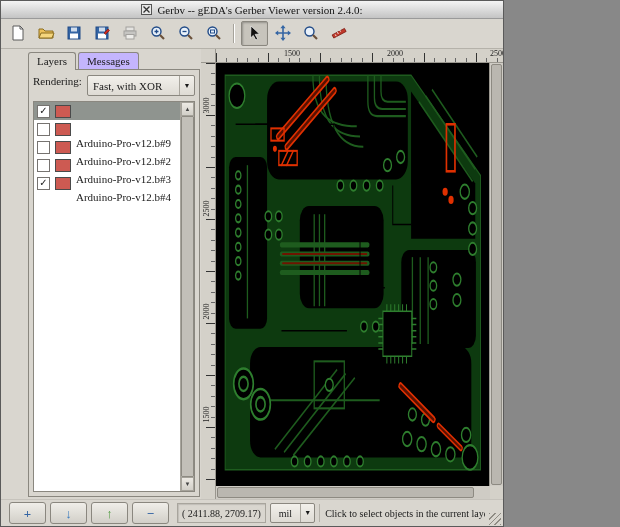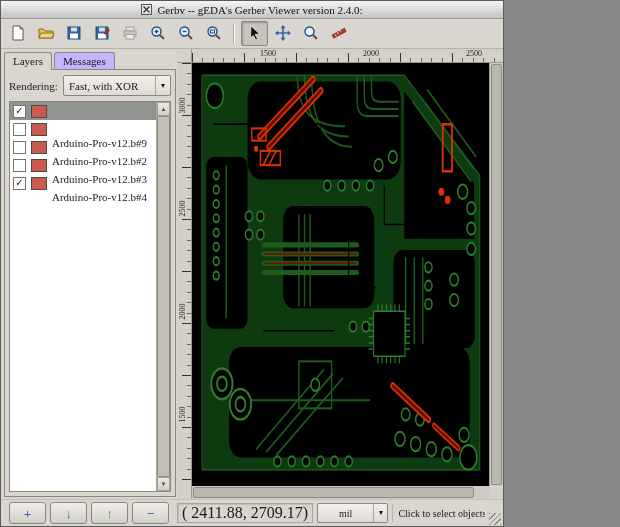--- a/index.html
+++ b/index.html
@@ -14,27 +14,27 @@
   .menubar{height:19px;flex:none;display:flex;align-items:center;padding-left:2px;border-bottom:1px solid #c6c3bc;}
   .menu-item{display:inline-block;padding:2px 7px;}
   .menu-item::first-letter{text-decoration:underline;}
   
   .toolbar{height:27px;flex:none;display:flex;align-items:center;gap:1px;padding:1px 3px;border-bottom:1px solid #b5b2aa;}
   .tbtn{width:25px;height:23px;display:flex;align-items:center;justify-content:center;border:1px solid transparent;border-radius:2px;}
   .tbtn.active{border:1px solid #8a877f;background:#c7c4bc;box-shadow:inset 1px 1px 2px rgba(0,0,0,.25);}
   .tbtn.disabled{opacity:.55;}
   .tsep{width:1px;height:19px;background:#a6a39b;border-right:1px solid #fff;margin:0 5px;}
   
-  .main{flex:1;display:flex;min-height:0;}
+  .main{flex:1;display:flex;min-height:0;padding-left:24px;}
   .sidebar{width:176px;flex:none;display:flex;flex-direction:column;padding:2px 1px 2px 3px;box-sizing:border-box;}
   .tabs{display:flex;height:19px;flex:none;align-items:flex-end;}
   .tab{padding:2px 8px 3px;border:1px solid #8a877f;border-bottom:none;border-radius:3px 3px 0 0;background:#c4b5fd;margin-right:2px;}
   .tab.active{background:#d9d6cf;position:relative;z-index:2;}
   .side-panel{flex:1;border:1px solid #8a877f;background:#d9d6cf;margin-top:-1px;display:flex;flex-direction:column;padding:5px 4px 4px;min-height:0;}
-  .render-row{display:flex;align-items:center;gap:5px;margin-bottom:5px;flex:none;}
+  .render-row{display:flex;align-items:flex-start;gap:5px;margin-bottom:5px;flex:none;}
   .combo{flex:1;display:flex;align-items:center;height:19px;border:1px solid #8a877f;background:linear-gradient(#f2f0eb,#dedbd4);border-radius:2px;}
   .combo .cval{flex:1;padding:0 5px;white-space:nowrap;overflow:hidden;}
   .combo .carrow{width:14px;flex:none;border-left:1px solid #a8a59d;font-size:7px;display:flex;align-items:center;justify-content:center;height:100%;}
   .list-wrap{flex:1;display:flex;border:1px solid #8a877f;background:#fff;min-height:0;}
   .layer-list{flex:1;display:flex;flex-direction:column;overflow:hidden;}
   .layer-row{height:18px;flex:none;display:flex;align-items:center;gap:5px;padding:0 3px;}
   .layer-row.selected{background:#8f948f;color:#fff;}
   .chk{width:11px;height:11px;flex:none;border:1px solid #767370;background:#fff;color:#222;font-size:10px;line-height:10px;text-align:center;}
   .swatch{width:14px;height:11px;flex:none;border:1px solid #4a4a4a;}
   .lname{white-space:nowrap;overflow:hidden;margin-top:28px;}
@@ -61,24 +61,24 @@
   .hscroll-row{height:13px;flex:none;display:flex;}
   .hspacer{width:14px;flex:none;background:#d4d1c9;border-right:1px solid #9a978f;}
   .hscroll{flex:1;position:relative;background:#cfccc5;}
   .hthumb{position:absolute;left:1px;right:16px;top:1px;bottom:1px;background:#bab7b0;border:1px solid #8d8a82;border-radius:2px;}
   .hcorner{width:13px;flex:none;background:#d4d1c9;}
   
   .statusbar{height:24px;flex:none;display:flex;align-items:center;gap:4px;padding:1px 2px;border-top:1px solid #c6c3bc;}
   .side-btns{width:170px;flex:none;display:flex;gap:4px;padding:0 4px 0 6px;box-sizing:border-box;}
   .sbtn{flex:1;height:20px;border:1px solid #8a877f;border-radius:3px;background:linear-gradient(#f0eee9,#d2cfc8);
     display:flex;align-items:center;justify-content:center;font-weight:bold;font-size:13px;line-height:13px;}
-  .coords{flex:none;height:18px;display:flex;align-items:center;padding:0 4px;font-size:16px;border:1px solid #a8a59d;
+  .coords{flex:none;height:18px;display:flex;align-items:center;padding:0 4px;font-size:10px;border:1px solid #a8a59d;
     box-shadow:inset 1px 1px 1px rgba(0,0,0,.12);background:#d9d6cf;white-space:nowrap;}
   .units-combo{flex:none;height:18px;display:flex;align-items:center;border:1px solid #8a877f;background:linear-gradient(#f2f0eb,#dedbd4);border-radius:2px;}
-  .units-combo .uval{padding:0 21px;font-size:10px;}
+  .units-combo .uval{padding:0 8px;font-size:10px;}
   .units-combo .carrow{width:13px;height:100%;border-left:1px solid #a8a59d;font-size:7px;display:flex;align-items:center;justify-content:center;}
   .hint{flex:1;min-width:0;height:18px;display:flex;align-items:center;padding:0 5px;font-size:10px;white-space:nowrap;overflow:hidden;
     border-left:1px solid #b5b2aa;}
   .grip{width:12px;height:12px;flex:none;align-self:flex-end;
     background:repeating-linear-gradient(135deg,#8f8c84 0 1px,transparent 1px 4px);}
 </style>
 </head>
 <body>
 
 <div class="window">

